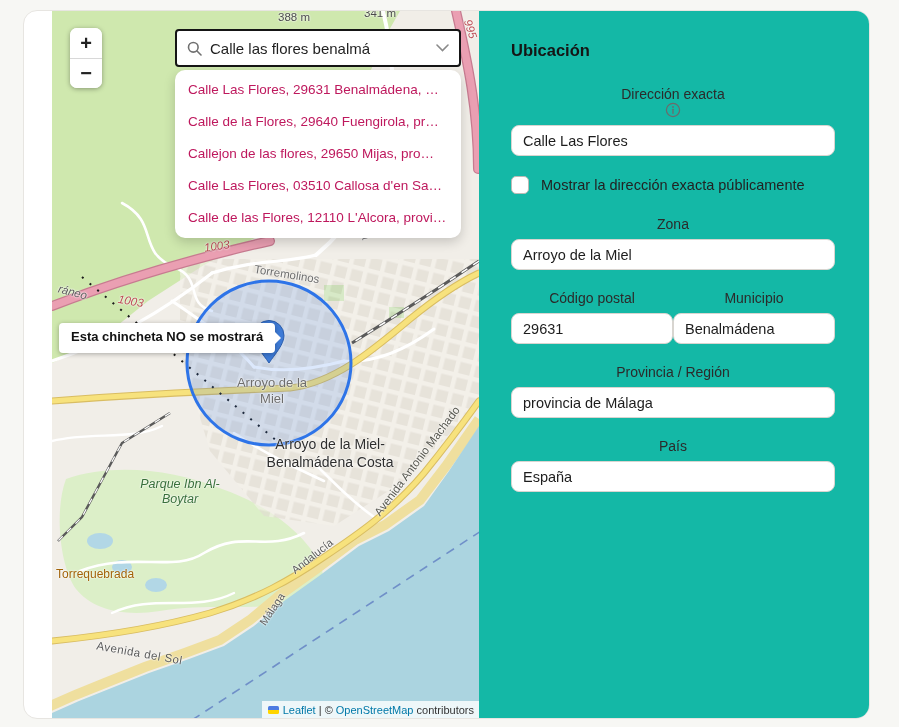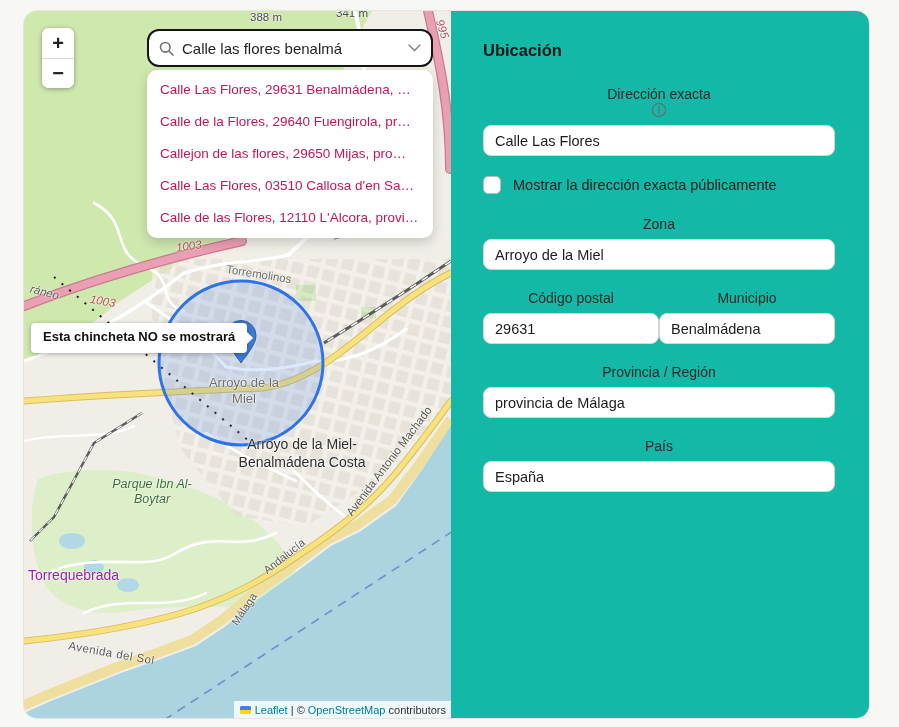--- a/index.html
+++ b/index.html
@@ -3,61 +3,61 @@
 <meta charset="utf-8">
 <style>
   * { margin:0; padding:0; box-sizing:border-box; }
   html,body { width:899px; height:727px; }
   body { background:#f7f7f4; font-family:"Liberation Sans", sans-serif; position:relative; overflow:hidden; }
 
   .card { position:absolute; left:23px; top:10px; width:847px; height:709px;
           background:#fff; border:1px solid #e7e5e1; border-radius:14px; overflow:hidden; display:flex; }
 
   
-  .map-pane { position:relative; width:427px; height:100%; background:#f1eee8; overflow:hidden; flex:none; }
+  .map-pane { position:relative; width:427px; height:100%; background:#f1eee8; overflow:hidden; flex:none;margin-left:28px; }
   .map-pane svg.tiles { position:absolute; left:0; top:0; z-index:1; }
 
   .map-labels { position:absolute; inset:0; z-index:2; pointer-events:none; }
   .mlab { position:absolute; white-space:nowrap; color:#6d6d6d; font-size:11.5px;
           text-shadow:0 0 2px #fff, 0 0 2px #fff; }
   .mlab.wrap { white-space:normal; text-align:center; }
   .lab-scale1 { left:226px; top:0px; color:#4a4a4a; }
   .lab-scale2 { left:312px; top:-4px; color:#4a4a4a; }
   .lab-995 { left:409px; top:12px; color:#bb4a52; font-style:italic; transform:rotate(72deg); }
   .lab-benalmadena { left:307px; top:190px; transform:translate(-50%,-50%) rotate(79deg); font-size:12px; letter-spacing:.5px; color:#7a7a7a; }
   .lab-raneo { left:6px; top:275px; font-style:italic; transform:rotate(14deg); color:#5d5d5d; }
   .lab-1003a { left:66px; top:284px; font-style:italic; transform:rotate(10deg); color:#bb4a52; }
   .lab-1003b { left:152px; top:229px; font-style:italic; transform:rotate(-8deg); color:#bb4a52; }
   .lab-torremolinos { left:202px; top:257px; transform:rotate(9deg); color:#6e6e6e; }
   .lab-el { left:428px; top:254px; font-weight:bold; font-size:12.5px; color:#3a57a8; }
   .lab-arroyo { left:180px; top:364px; width:80px; font-size:13px; line-height:16px; color:#6d6d6d; }
   .lab-town { left:212px; top:424px; width:132px; font-size:14px; line-height:18px; color:#2e2e2e; }
   .lab-parque { left:84px; top:466px; width:88px; font-size:12.5px; font-style:italic; line-height:15px; color:#39703b; }
-  .lab-torrequebrada { left:4px; top:556px; font-size:14px; color:#a21caf; }
+  .lab-torrequebrada { left:4px; top:556px; font-size:12px; color:#a16207; }
   .lab-avsol { left:44px; top:636px; transform:rotate(10deg); letter-spacing:.5px; color:#5a5a5a; }
   .lab-malaga { left:220px; top:598px; transform:translate(-50%,-50%) rotate(-56deg); font-size:11px; color:#5a5a5a; }
   .lab-andalucia { left:260px; top:545px; transform:translate(-50%,-50%) rotate(-38deg); font-size:11px; color:#5a5a5a; }
   .lab-avmachado { left:365px; top:450px; transform:translate(-50%,-50%) rotate(-53deg); color:#585850; }
 
   .pin { position:absolute; left:195px; top:308px; z-index:3; }
 
   .map-tooltip { position:absolute; left:7px; top:312px; z-index:4; height:30px; line-height:28px;
                  padding:0 12px; background:#fff; border-radius:4px; font-size:13px; font-weight:bold;
                  color:#111; box-shadow:0 1px 5px rgba(0,0,0,.3); }
   .map-tooltip::after { content:""; position:absolute; right:-6px; top:50%; margin-top:-6px;
                  border-top:6px solid transparent; border-bottom:6px solid transparent; border-left:6px solid #fff; }
 
   .zoomctl { position:absolute; left:18px; top:17px; z-index:5; width:32px; background:#fff;
              border-radius:7px; box-shadow:0 1px 5px rgba(0,0,0,.35); overflow:hidden; }
   .zoomctl .zbtn { width:32px; height:30px; display:flex; align-items:center; justify-content:center;
              font-size:20px; font-weight:bold; color:#222; cursor:pointer; background:#fff; }
   .zoomctl .zbtn + .zbtn { border-top:1px solid #d8d8d8; }
 
   .searchbox { position:absolute; left:123px; top:18px; z-index:6; width:286px; height:38px;
-               background:#fff; border:2.5px solid #151515; border-radius:12px;
+               background:#fff; border:2.5px solid #151515; border-radius:4px;
                display:flex; align-items:center; padding:0 10px; gap:8px; }
   .searchbox input { border:none; outline:none; flex:1; font-size:15px; color:#1f1f1f;
                font-family:"Liberation Sans", sans-serif; background:transparent; min-width:0; }
   .sugg { position:absolute; left:123px; top:59px; z-index:6; width:286px; background:#fff;
           border-radius:10px; box-shadow:0 4px 12px rgba(0,0,0,.18); padding:4px 0; }
   .sugg .item { height:32px; line-height:32px; padding:0 13px; font-size:13.5px; color:#be185d;
           white-space:nowrap; overflow:hidden; cursor:pointer; }
 
   .attrib { position:absolute; right:0; bottom:0; z-index:5; height:17px; display:flex; align-items:center;
             gap:4px; padding:0 5px 0 6px; background:rgba(255,255,255,.8); font-size:11px; color:#333; }

